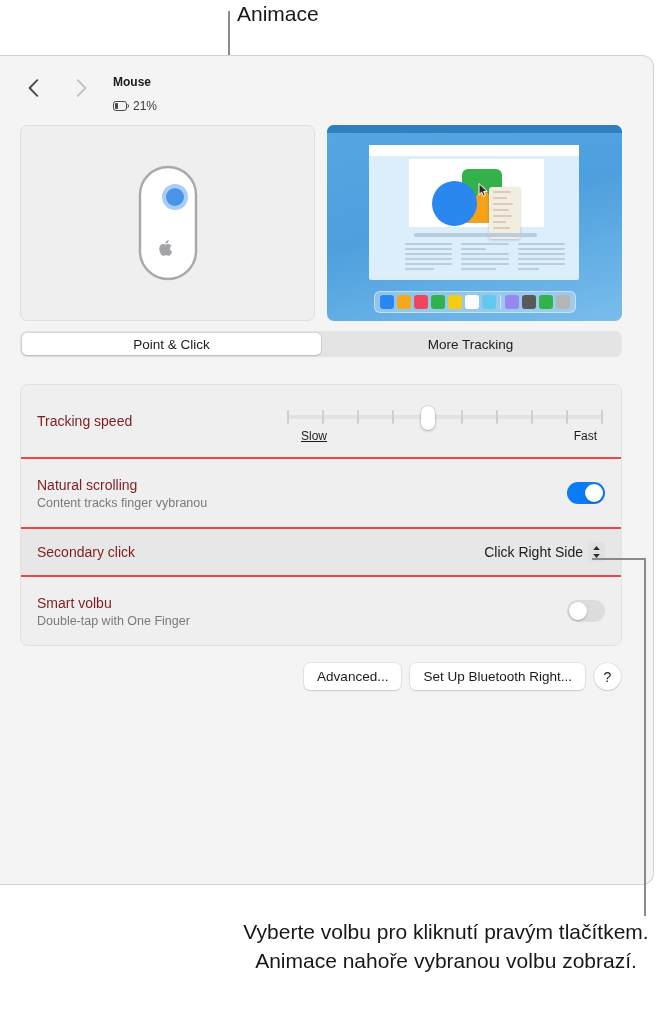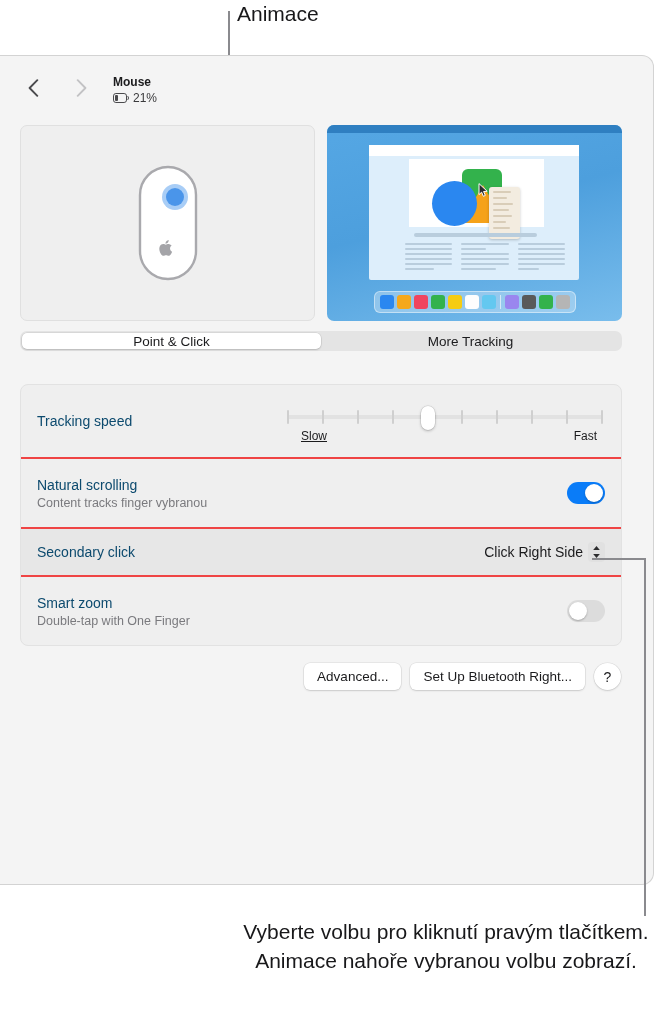--- a/index.html
+++ b/index.html
@@ -92,21 +92,21 @@
   #page-title {
     font-size: 12px;
     font-weight: bold;
     color: #1b1b1d;
     line-height: 17px;
   }
   #battery-row {
     display: flex;
     align-items: center;
     gap: 3px;
-    margin-top: 0;
+    margin-top: 8px;
   }
   #battery-level {
     font-size: 12px;
     color: #3a3a3c;
   }
 
   
   #preview-row {
     position: absolute;
     left: 34px;
@@ -246,21 +246,21 @@
     background: rgba(255,255,255,.6);
     margin: 0 1px;
   }
 
   
   #tab-bar {
     position: absolute;
     left: 34px;
     top: 275px;
     width: 602px;
-    height: 20px;
+    height: 26px;
     background: #e4e4e4;
     border-radius: 7px;
     display: flex;
     padding: 2px;
     box-sizing: border-box;
   }
   .tab {
     flex: 1;
     display: flex;
     align-items: center;
@@ -292,21 +292,21 @@
     align-items: center;
     justify-content: space-between;
     padding: 0 16px;
     box-sizing: border-box;
   }
   .setting-row + .setting-row { border-top: 2px solid #ef4444; }
   .setting-row.highlighted { background: #e7e7e7; }
   .row-labels { display: flex; flex-direction: column; gap: 3px; }
   .row-title {
     font-size: 14px;
-    color: #0c4a6e;
+    color: #7f1d1d;
   }
   .row-subtitle {
     font-size: 12.5px;
     color: #7a7a7e;
   }
 
   #row-tracking { height: 72px; }
   #row-natural { height: 70px; }
   #row-secondary { height: 48px; }
   #row-smartzoom { height: 70px; }
@@ -597,21 +597,21 @@
           <svg width="9" height="14" viewBox="0 0 9 14">
             <path d="M4.5 1 L7.8 5 L1.2 5 Z" fill="#2c2c2e"></path>
             <path d="M4.5 13 L7.8 9 L1.2 9 Z" fill="#2c2c2e"></path>
           </svg>
         </span>
       </div>
     </div>
 
     <div class="setting-row" id="row-smartzoom">
       <div class="row-labels">
-        <div class="row-title">Smart zoom</div>
+        <div class="row-title">Smart volbu</div>
         <div class="row-subtitle">Double-tap with One Finger</div>
       </div>
       <div class="toggle off">
         <div class="toggle-knob"></div>
       </div>
     </div>
   </div>
 
   <div id="button-row">
     <div class="push-button">Advanced...</div>

